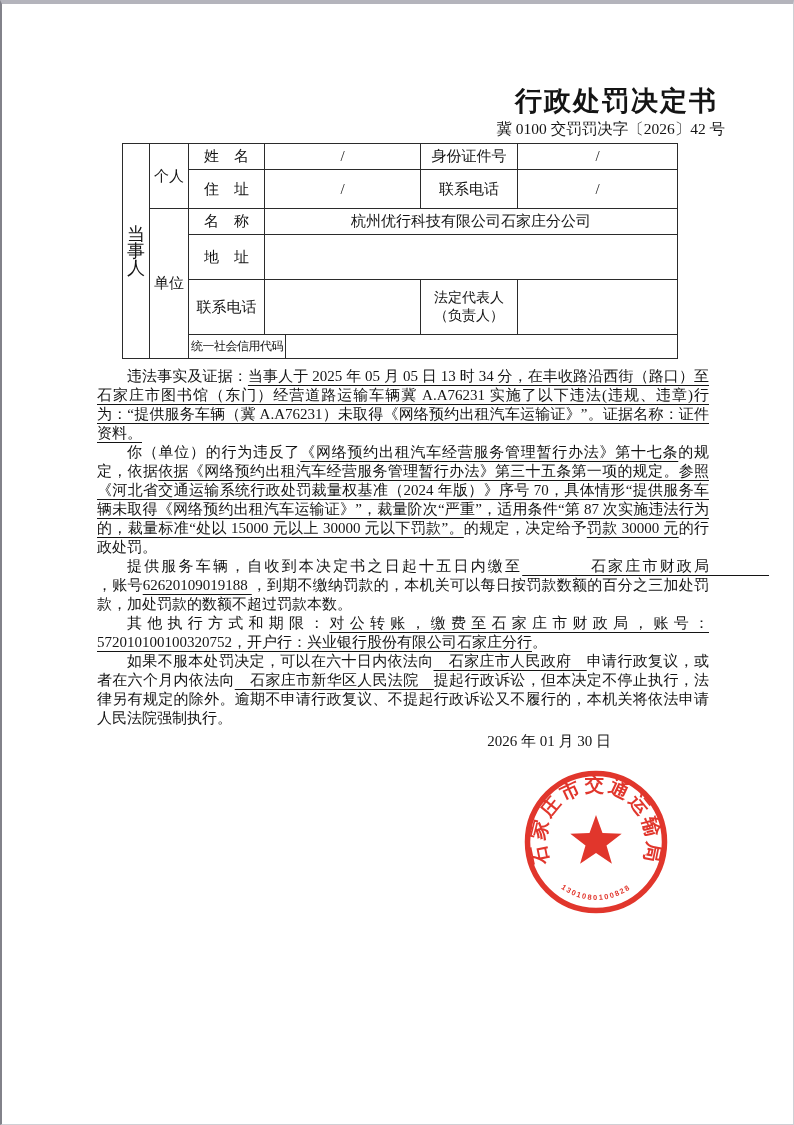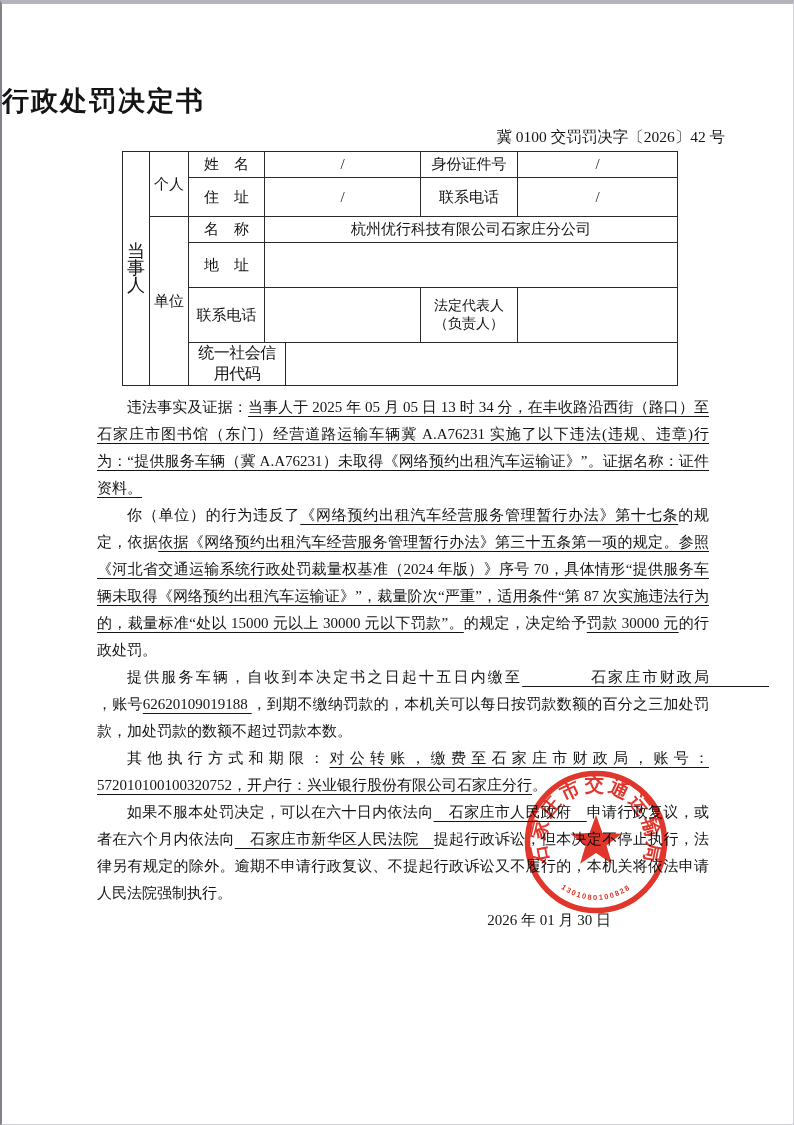--- a/index.html
+++ b/index.html
@@ -12,56 +12,56 @@
     border-right:1px solid #cfcfd4;
     border-bottom:1px solid #cfcfd4;
     box-sizing:border-box;
     overflow:hidden;
     font-family:"Liberation Serif","DejaVu Serif",serif;
     color:#141414;
   }
   .title{
     width:716px;
     margin-top:82px;
-    text-align:left;
+    text-align:right;
     font-family:"Liberation Sans","DejaVu Sans",sans-serif;
     font-weight:bold;
     font-size:27px;
     line-height:30px;
     letter-spacing:2px;
   }
   .docnum{
     width:723px;
-    margin-top:10px;
+    margin-top:2px;
     text-align:right;
     font-size:15.5px;
     line-height:22px;
   }
   table.party{
     margin-left:120px;
     margin-top:3px;
     border-collapse:collapse;
     table-layout:fixed;
     width:555px;
     font-size:15px;
   }
   table.party td{
     border:1px solid #2b2b2b;
     text-align:center;
     vertical-align:middle;
     padding:0 2px;
     overflow:hidden;
   }
   td.vhead{font-size:18px;line-height:17px;padding:0 5px;}
-  td.small-label{font-size:16px;letter-spacing:-0.5px;}
+  td.small-label{font-size:12px;letter-spacing:-0.5px;}
   td.rep-label{font-size:14px;line-height:18px;}
   .body-text{
     margin:8px 84px 0 95px;
     font-size:15px;
-    line-height:27px;
+    line-height:19px;
     text-align:justify;
   }
   .body-text p{margin:0;text-indent:2em;}
   .u{
     text-decoration:underline;
     text-underline-offset:4px;
     text-decoration-thickness:1px;
   }
   .date-line{
     margin:0 84px 0 95px;

